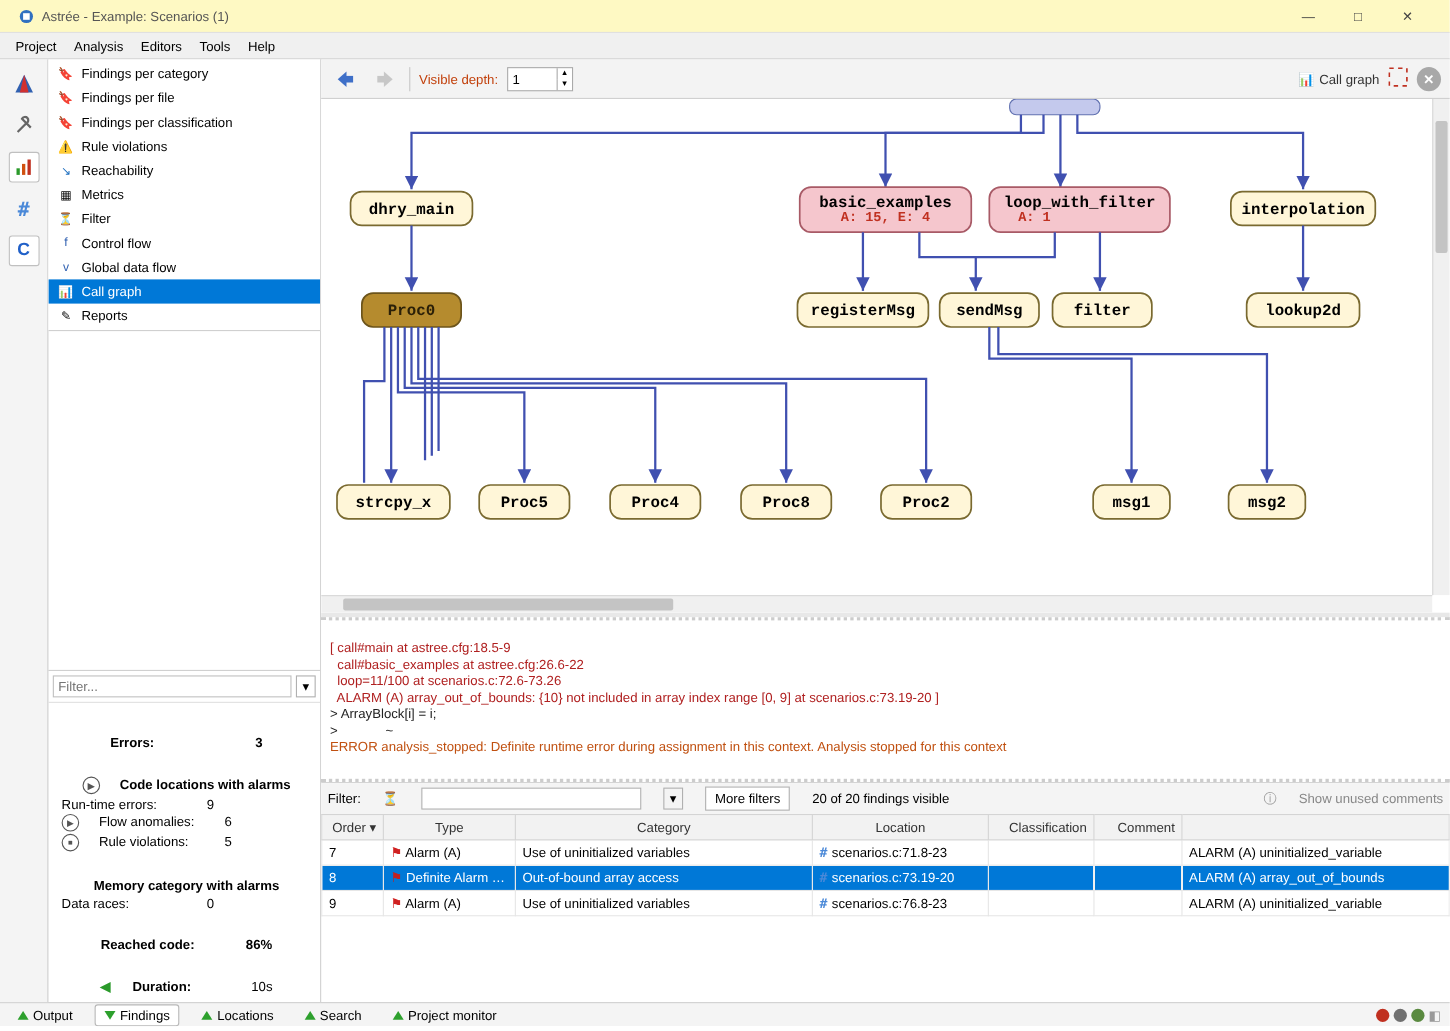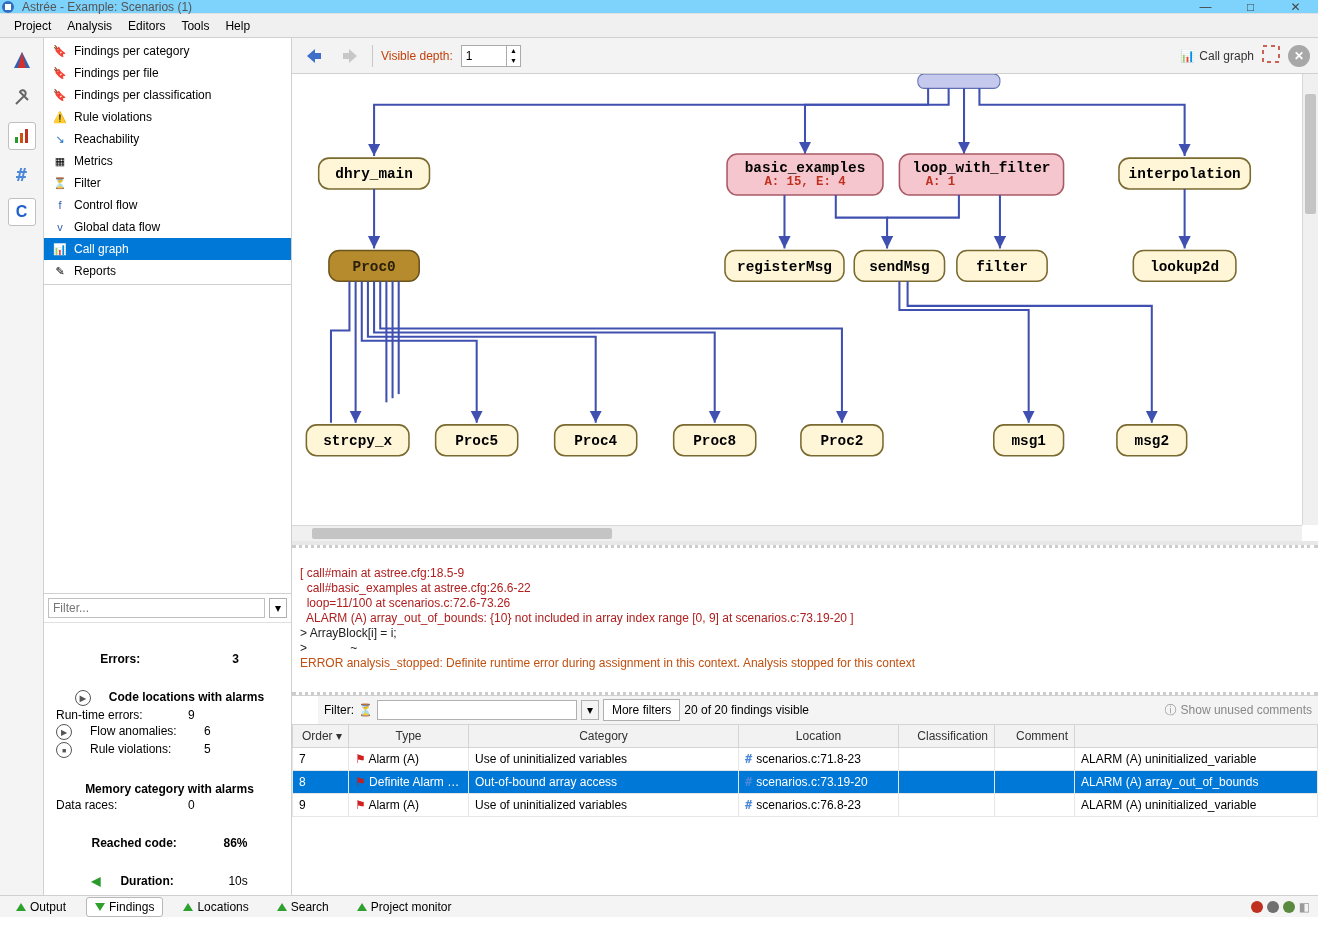--- a/index.html
+++ b/index.html
@@ -1,19 +1,19 @@
 <!DOCTYPE html>
 <html><head>
 <meta charset="utf-8">
 <style>
 * { margin: 0; padding: 0; box-sizing: border-box; font-family: "Segoe UI", Tahoma, sans-serif; font-size: 12px; }
 body { background: #fff; overflow: hidden; }
 
 
-.titlebar { height: 14px; background: #7dd3fc; display: flex; align-items: center; padding: 0 0; border-bottom: 1px solid #e0e0e0; }
+.titlebar { height: 30px; background: #fef9c3; display: flex; align-items: center; padding: 0 16px; border-bottom: 1px solid #e0e0e0; }
 .titlebar .appicon { width: 16px; height: 16px; margin-right: 6px; }
 .titlebar .title { color: #555; flex: 1; }
 .titlebar .winbtn { width: 45px; height: 30px; display: flex; align-items: center; justify-content: center; color: #444; }
 
 
 .menubar { height: 24px; display: flex; align-items: center; padding: 0 6px; background: #f0f0f0; border-bottom: 1px solid #d0d0d0; }
 .menubar .menuitem { padding: 3px 8px; cursor: default; }
 
 
 .mainwrap { display: flex; height: calc(100vh - 30px - 24px - 26px); }
@@ -65,21 +65,21 @@
 .graphscrollh .thumb { position: absolute; top: 2px; bottom: 2px; left: 20px; width: 300px; background: #c4c4c4; border-radius: 2px; }
 
 
 .logpanel { height: 150px; padding: 18px 8px; font-family: "Consolas","Courier New",monospace; font-size: 12px; background: #fff; white-space: pre; overflow: auto; border-bottom: 3px dotted #ccc; border-top: 3px dotted #ccc; }
 .logpanel .red { color: #b02020; }
 .logpanel .orange { color: #c05010; }
 .logpanel .dk { color: #222; }
 
 
 .findwrap { height: 200px; display: flex; flex-direction: column; border-top: 1px solid #d0d0d0; }
-.findtoolbar { height: 28px; display: flex; align-items: center; gap: 4px; padding: 0 6px; background: #f4f4f4; margin-left: 26px; }
+.findtoolbar { height: 28px; display: flex; align-items: center; gap: 20px; padding: 0 6px; background: #f4f4f4; }
 .findtoolbar input.ft { width: 200px; height: 20px; border: 1px solid #b0b0b0; padding: 0 4px; }
 .findtoolbar .btn { border: 1px solid #b0b0b0; background: #fff; padding: 2px 8px; height: 22px; display: flex; align-items: center; }
 
 .findtable { flex: 1; overflow: auto; }
 table.ft { width: 100%; border-collapse: collapse; table-layout: fixed; }
 table.ft th { background: #f2f2f2; border: 1px solid #d4d4d4; padding: 4px 6px; font-weight: normal; text-align: right; color: #333; }
 table.ft td { border: 1px solid #e6e6e6; padding: 4px 6px; white-space: nowrap; overflow: hidden; text-overflow: ellipsis; }
 table.ft tr.sel td { background: #0078d7; color: #fff; }
 .flagred { color: #d02020; }
 .flagdef { color: #c02020; }

